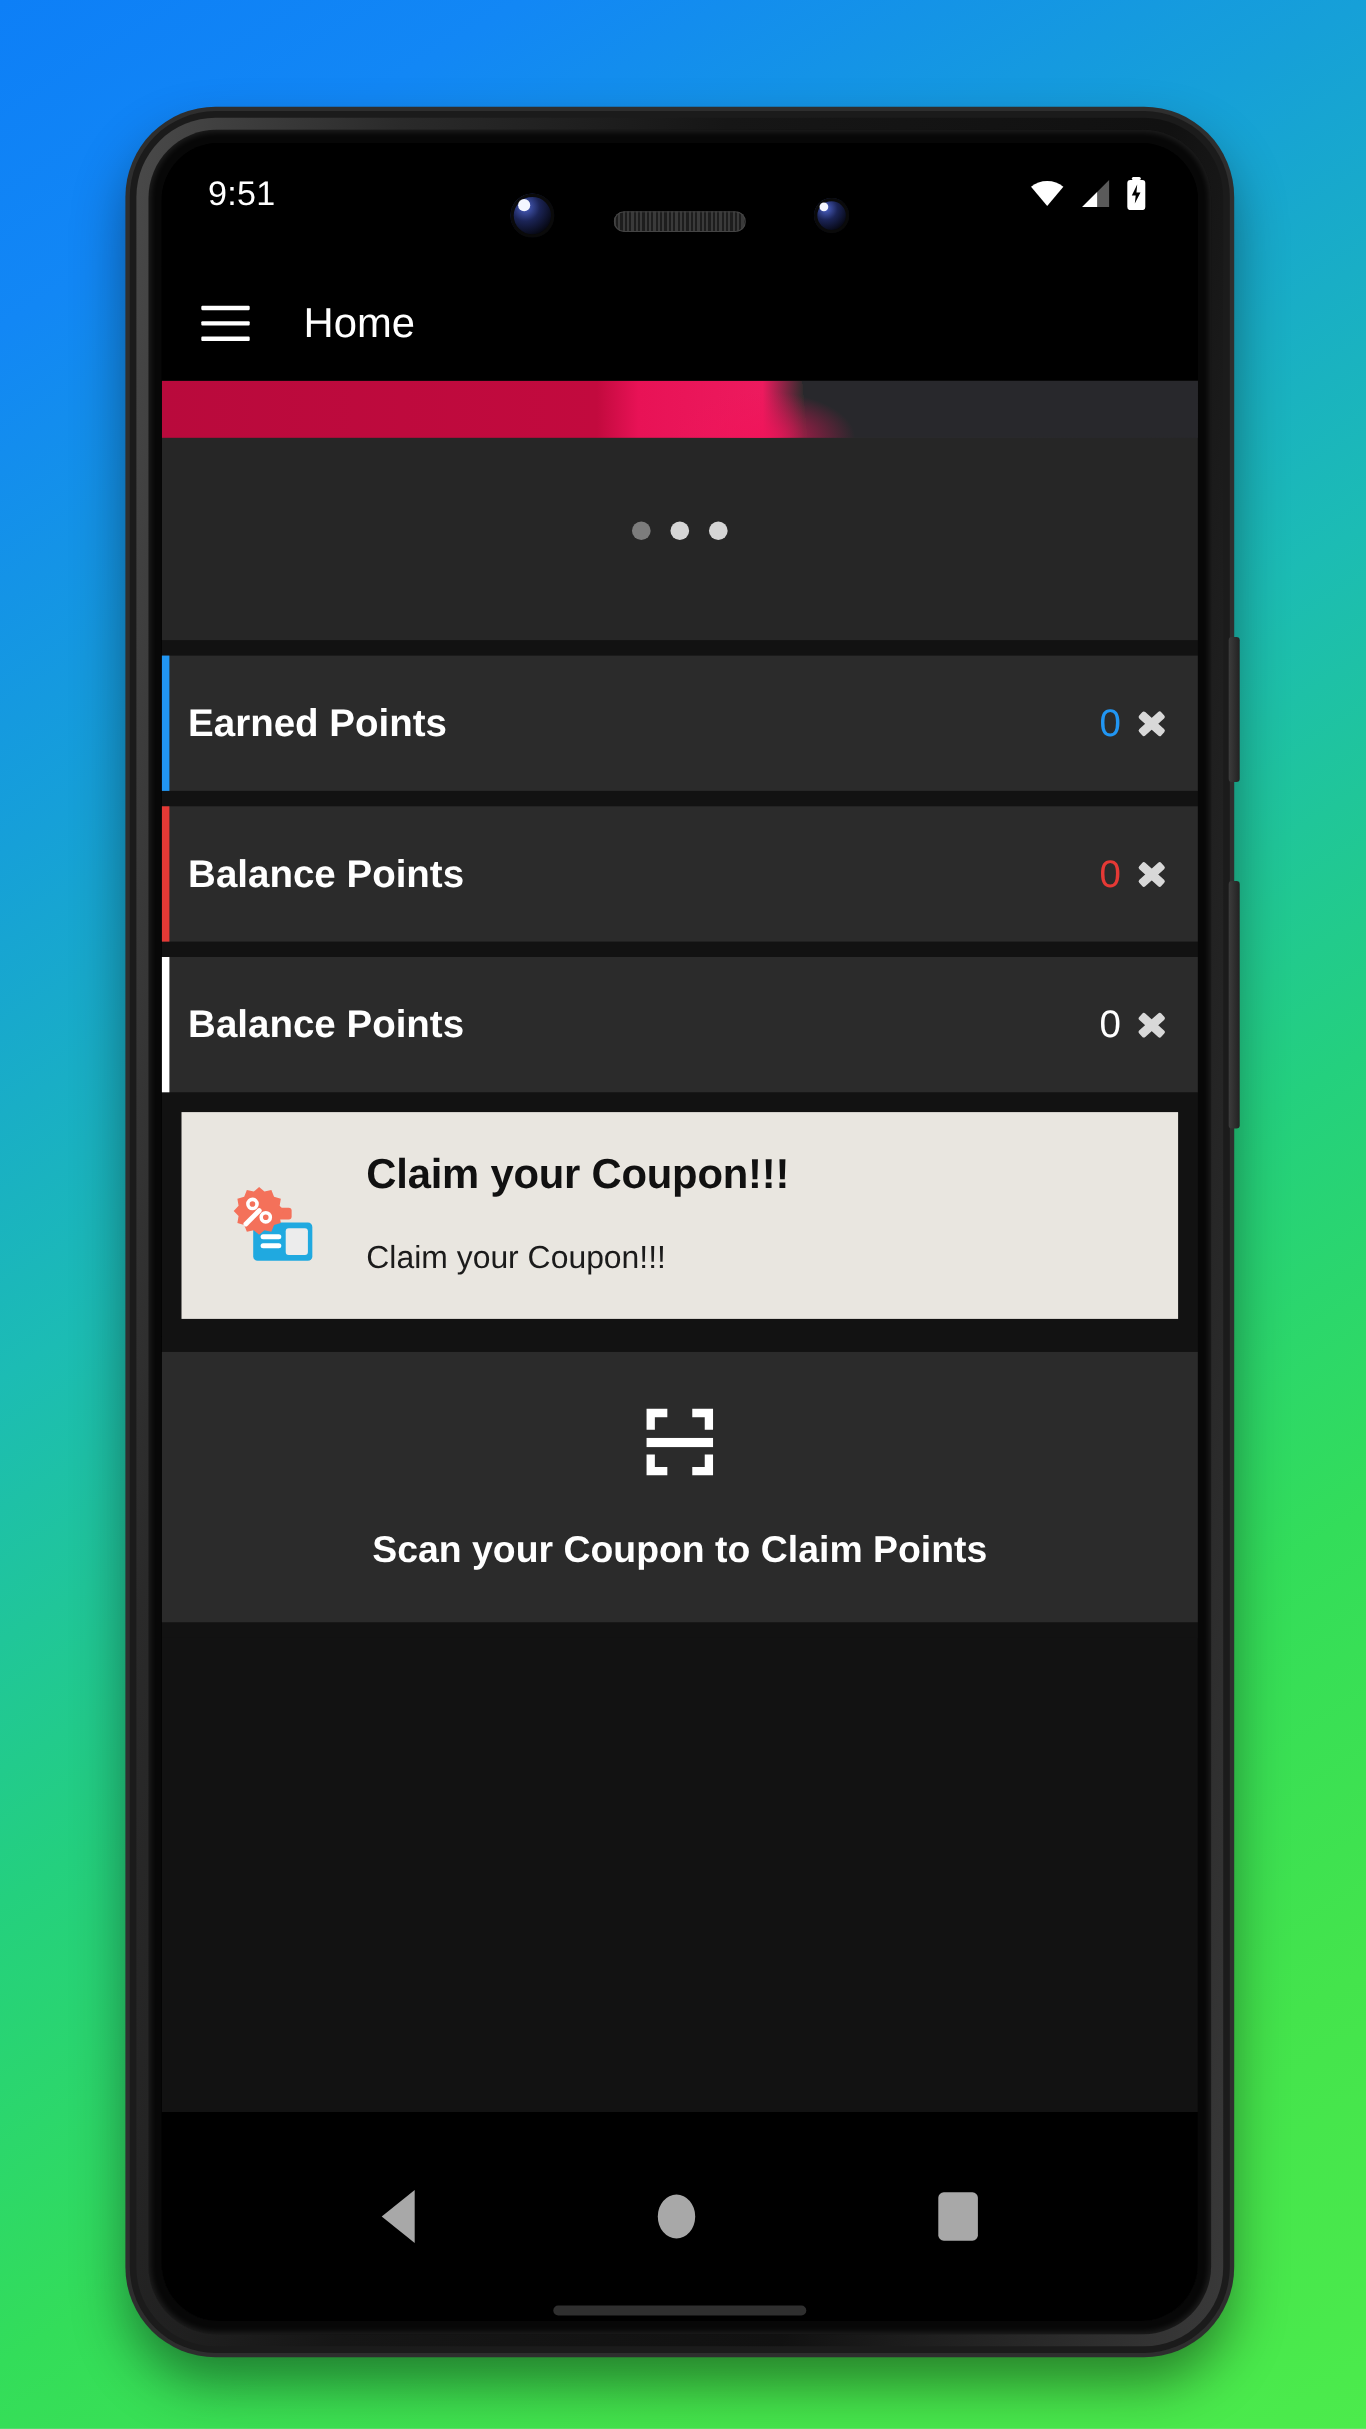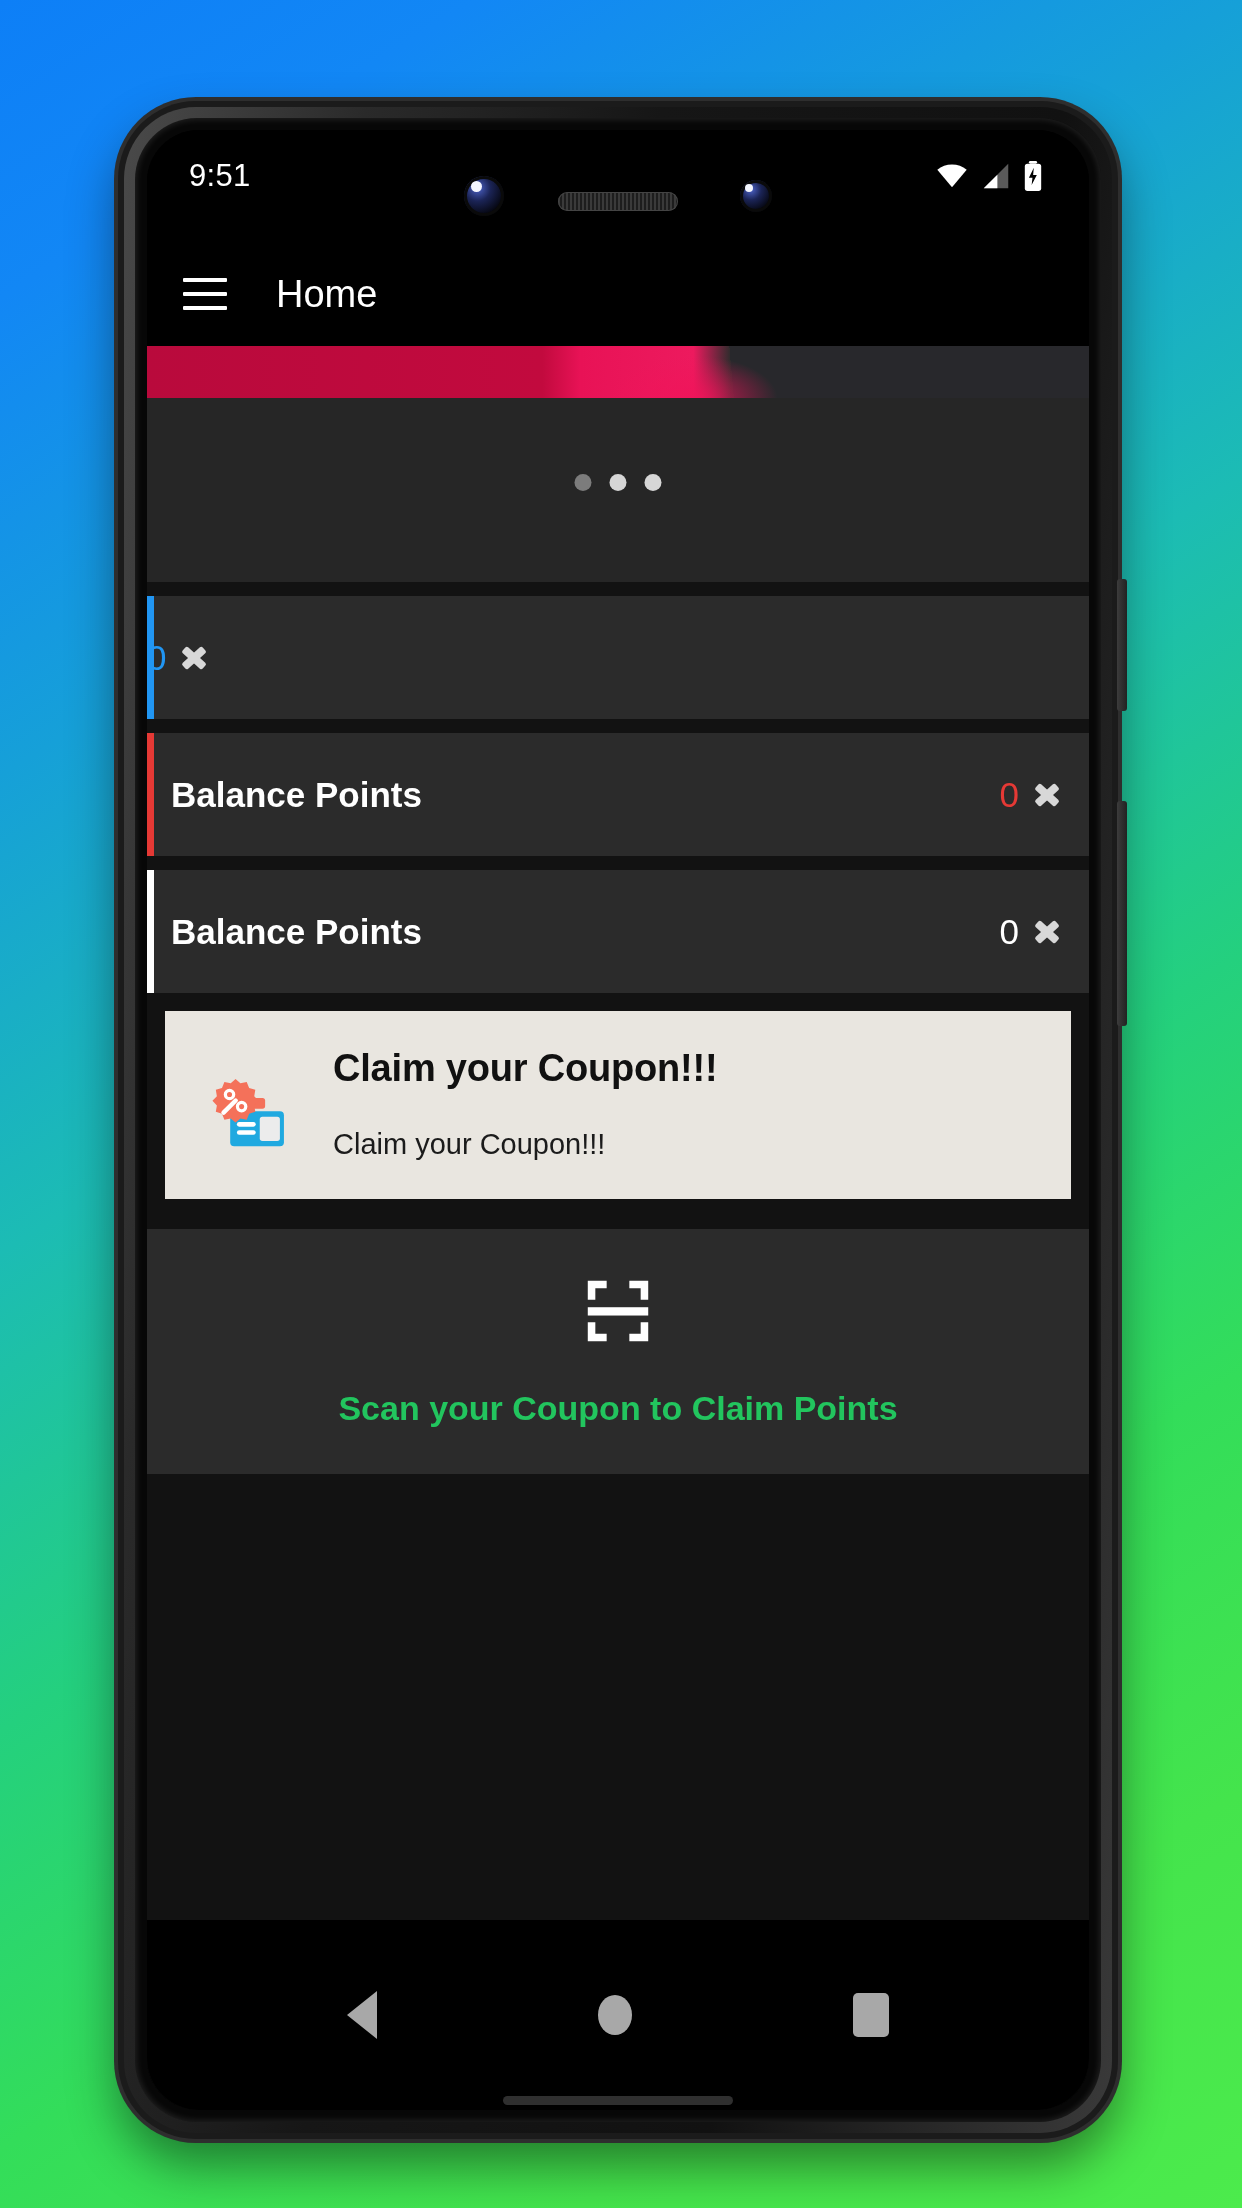--- a/index.html
+++ b/index.html
@@ -184,21 +184,21 @@
     background: linear-gradient(180deg,#c10a3d 0%,#ab0536 55%,#8d0a2f 100%);
     color:#fff; font-size:31px; letter-spacing:2px;
     font-family:"Liberation Sans", sans-serif;
     cursor:pointer;
   }
 
   
   #scan-section {
     background:#2b2b2b; padding: 48px 0 46px 0; text-align:center;
   }
-  #scan-label { color:#22c55e; font-size:34px; font-weight:700; margin-top:40px; }
+  #scan-label { color:#ffffff; font-size:34px; font-weight:700; margin-top:40px; }
   #scan-icon { display:inline-block; }
 
   
   #navbar {
     position:absolute; left:0; bottom:0; width:100%; height:190px;
     background:#000;
     display:flex; align-items:center; justify-content:space-around;
     padding: 0 90px;
   }
   #nav-back {
@@ -268,20 +268,21 @@
           <span class="dot active"></span>
           <span class="dot"></span>
           <span class="dot"></span>
         </div>
       </div>
 
       <div class="gap"></div>
 
       <div class="points-row">
         <span class="bar" style="background:#2196f3"></span>
+        <span class="label">Earned Points</span>
         <span class="value" style="color:#2196f3">0</span>
         <span class="chev"></span>
       </div>
 
       <div class="gap"></div>
 
       <div class="points-row">
         <span class="bar" style="background:#e53935"></span>
         <span class="label">Balance Points</span>
         <span class="value" style="color:#e53935">0</span>

